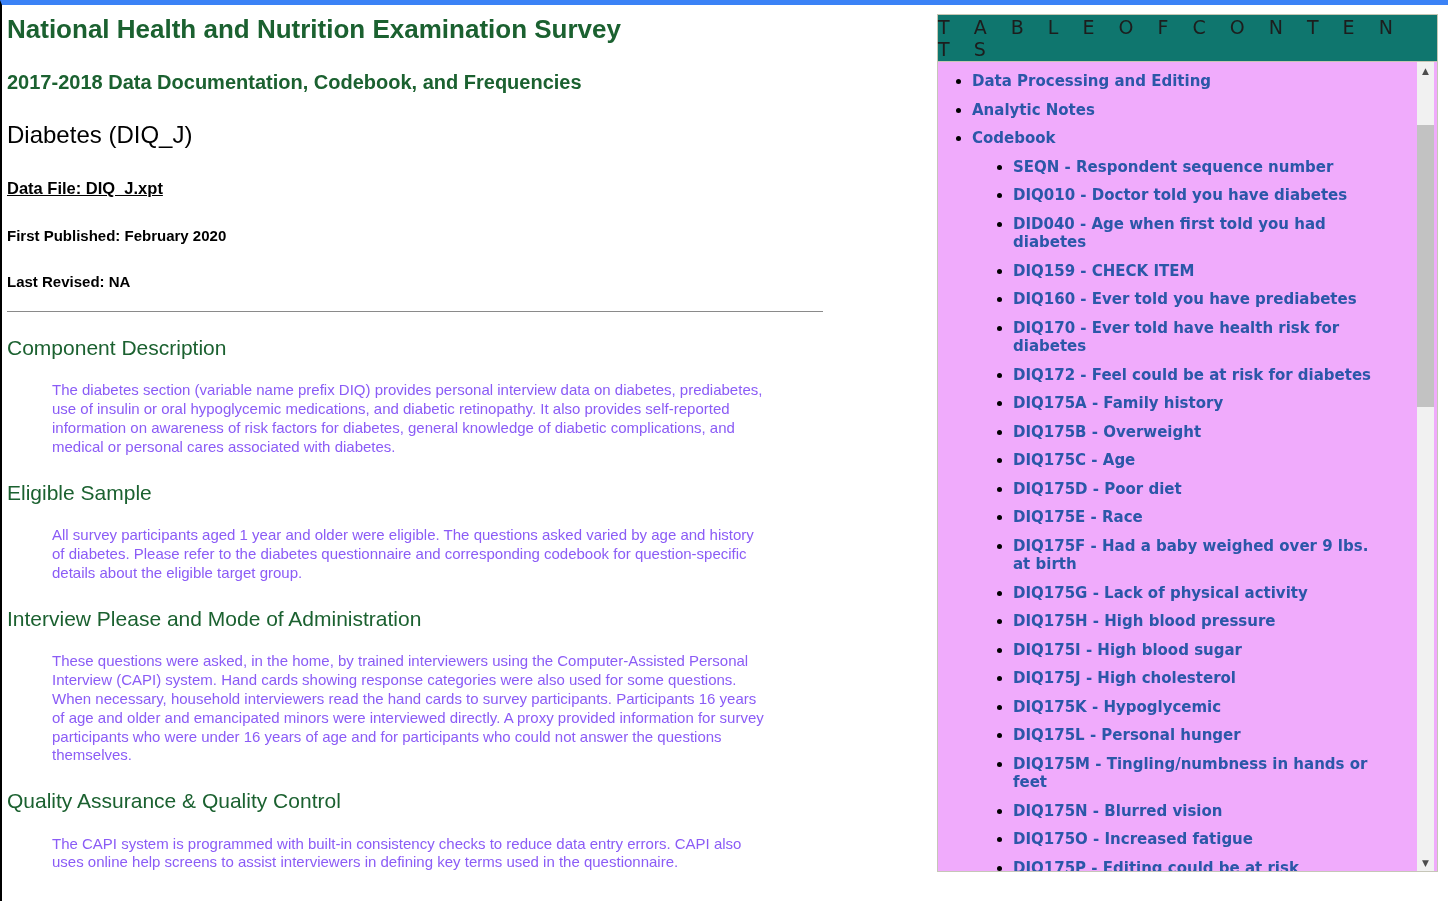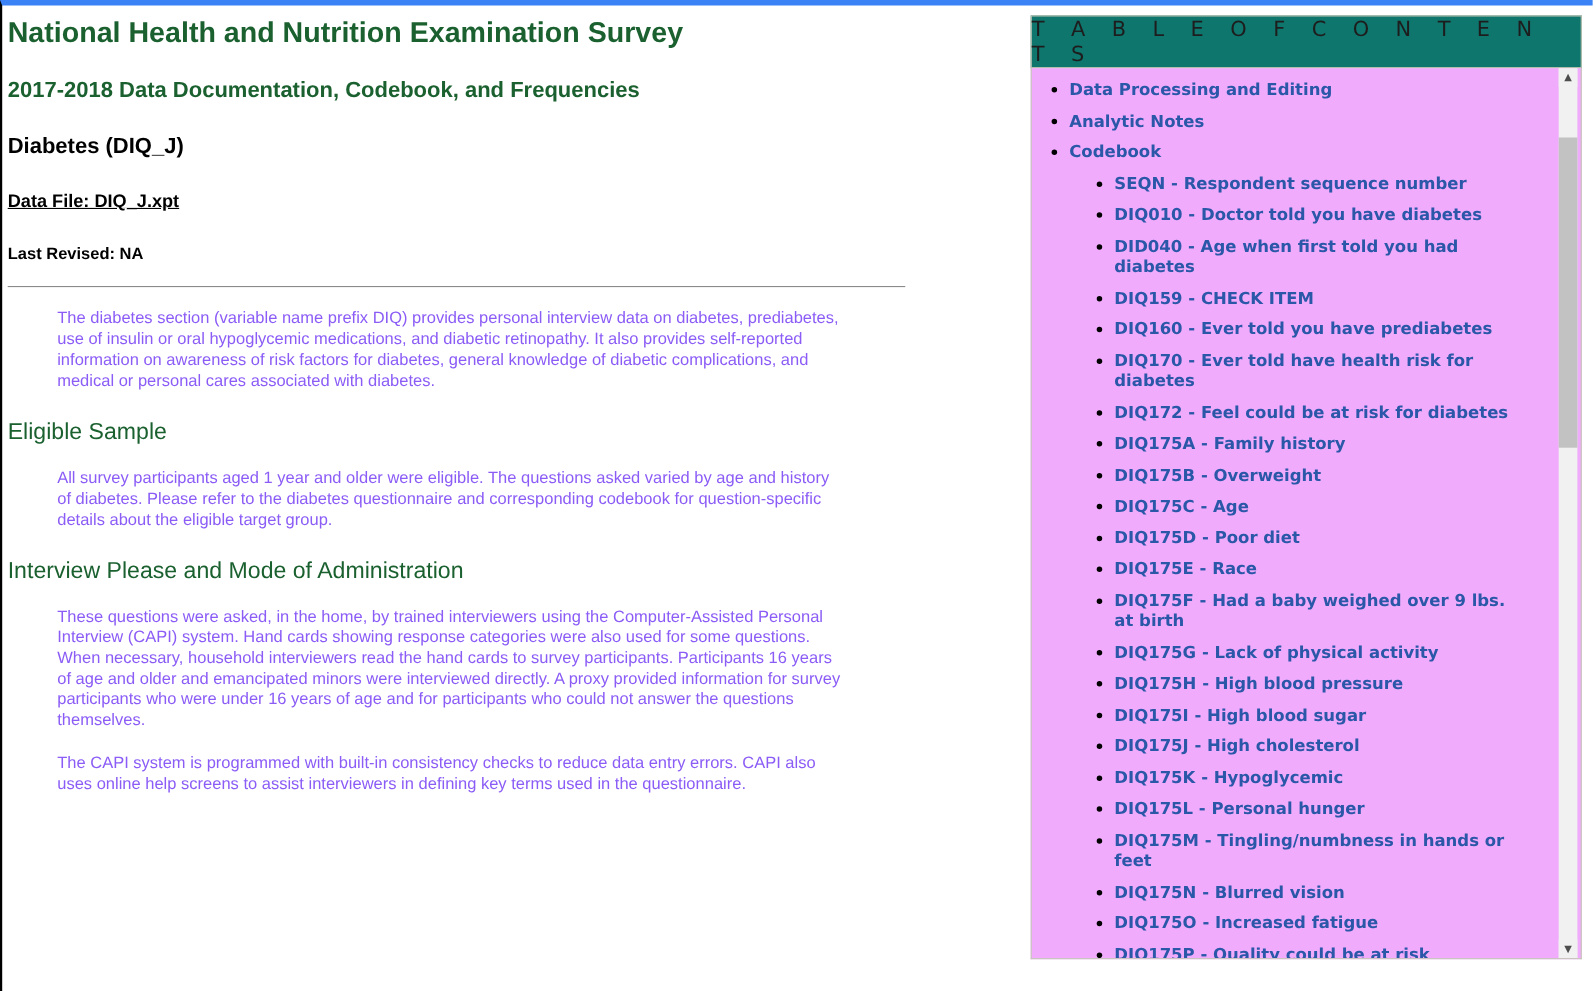--- a/index.html
+++ b/index.html
@@ -24,21 +24,21 @@
     font-size:26px; font-weight:600; line-height:1.2;
     color:#1b6130;
   }
   .page-subtitle{
     margin:25px 0 0 0;
     font-size:20px; font-weight:600; line-height:1.2;
     color:#1b6130;
   }
   .component-title{
     margin:27px 0 0 0;
-    font-size:20px; font-weight:700; line-height:1.2;
+    font-size:24px; font-weight:400; line-height:1.2;
     color:#000;
   }
   .meta-file{
     margin:29px 0 0 0;
     font-size:16.5px; font-weight:bold;text-decoration:underline;
   }
   .meta-line{
     margin:29px 0 0 0;
     font-size:15px; font-weight:bold;
   }
@@ -124,28 +124,31 @@
 </head>
 <body>
 
 <div class="screen">
 
   <div class="main">
     <h1 class="page-title">National Health and Nutrition Examination Survey</h1>
     <h2 class="page-subtitle">2017-2018 Data Documentation, Codebook, and Frequencies</h2>
     <div class="component-title">Diabetes (DIQ_J)</div>
     <div class="meta-file">Data File: DIQ_J.xpt</div>
+    <div class="meta-line">First Published: February 2020</div>
     <div class="meta-line">Last Revised: NA</div>
     <hr class="rule">
     <div id="sections-container">
+        <h2 class="section-heading">Component Description</h2>
         <p class="section-body">The diabetes section (variable name prefix DIQ) provides personal interview data on diabetes, prediabetes, use of insulin or oral hypoglycemic medications, and diabetic retinopathy. It also provides self-reported information on awareness of risk factors for diabetes, general knowledge of diabetic complications, and medical or personal cares associated with diabetes.</p>
         <h2 class="section-heading">Eligible Sample</h2>
         <p class="section-body">All survey participants aged 1 year and older were eligible. The questions asked varied by age and history of diabetes. Please refer to the diabetes questionnaire and corresponding codebook for question-specific details about the eligible target group.</p>
         <h2 class="section-heading">Interview Please and Mode of Administration</h2>
         <p class="section-body">These questions were asked, in the home, by trained interviewers using the Computer-Assisted Personal Interview (CAPI) system. Hand cards showing response categories were also used for some questions. When necessary, household interviewers read the hand cards to survey participants. Participants 16 years of age and older and emancipated minors were interviewed directly. A proxy provided information for survey participants who were under 16 years of age and for participants who could not answer the questions themselves.</p>
+        <h2 class="section-heading">Quality Assurance &amp; Quality Control</h2>
         <p class="section-body">The CAPI system is programmed with built-in consistency checks to reduce data entry errors. CAPI also uses online help screens to assist interviewers in defining key terms used in the questionnaire.</p>
       </div>
   </div>
 
   <div class="toc">
     <div class="toc-header">T A B L E   O F   C O N T E N T S</div>
     <div class="toc-body">
       <ul class="toc-list" id="toc-list">
           <li><a>Data Processing and Editing</a></li>
           <li><a>Analytic Notes</a></li>
@@ -165,21 +168,21 @@
               <li><a>DIQ175F - Had a baby weighed over 9 lbs. at birth</a></li>
               <li><a>DIQ175G - Lack of physical activity</a></li>
               <li><a>DIQ175H - High blood pressure</a></li>
               <li><a>DIQ175I - High blood sugar</a></li>
               <li><a>DIQ175J - High cholesterol</a></li>
               <li><a>DIQ175K - Hypoglycemic</a></li>
               <li><a>DIQ175L - Personal hunger</a></li>
               <li><a>DIQ175M - Tingling/numbness in hands or feet</a></li>
               <li><a>DIQ175N - Blurred vision</a></li>
               <li><a>DIQ175O - Increased fatigue</a></li>
-              <li><a>DIQ175P - Quality could be at risk</a></li>
+              <li><a>DIQ175P - Editing could be at risk</a></li>
             </ul></li>
         </ul>
       <div class="sb-track">
         <div class="sb-btn sb-up">▲</div>
         <div class="sb-thumb"></div>
         <div class="sb-btn sb-down">▼</div>
       </div>
     </div>
   </div>
 

